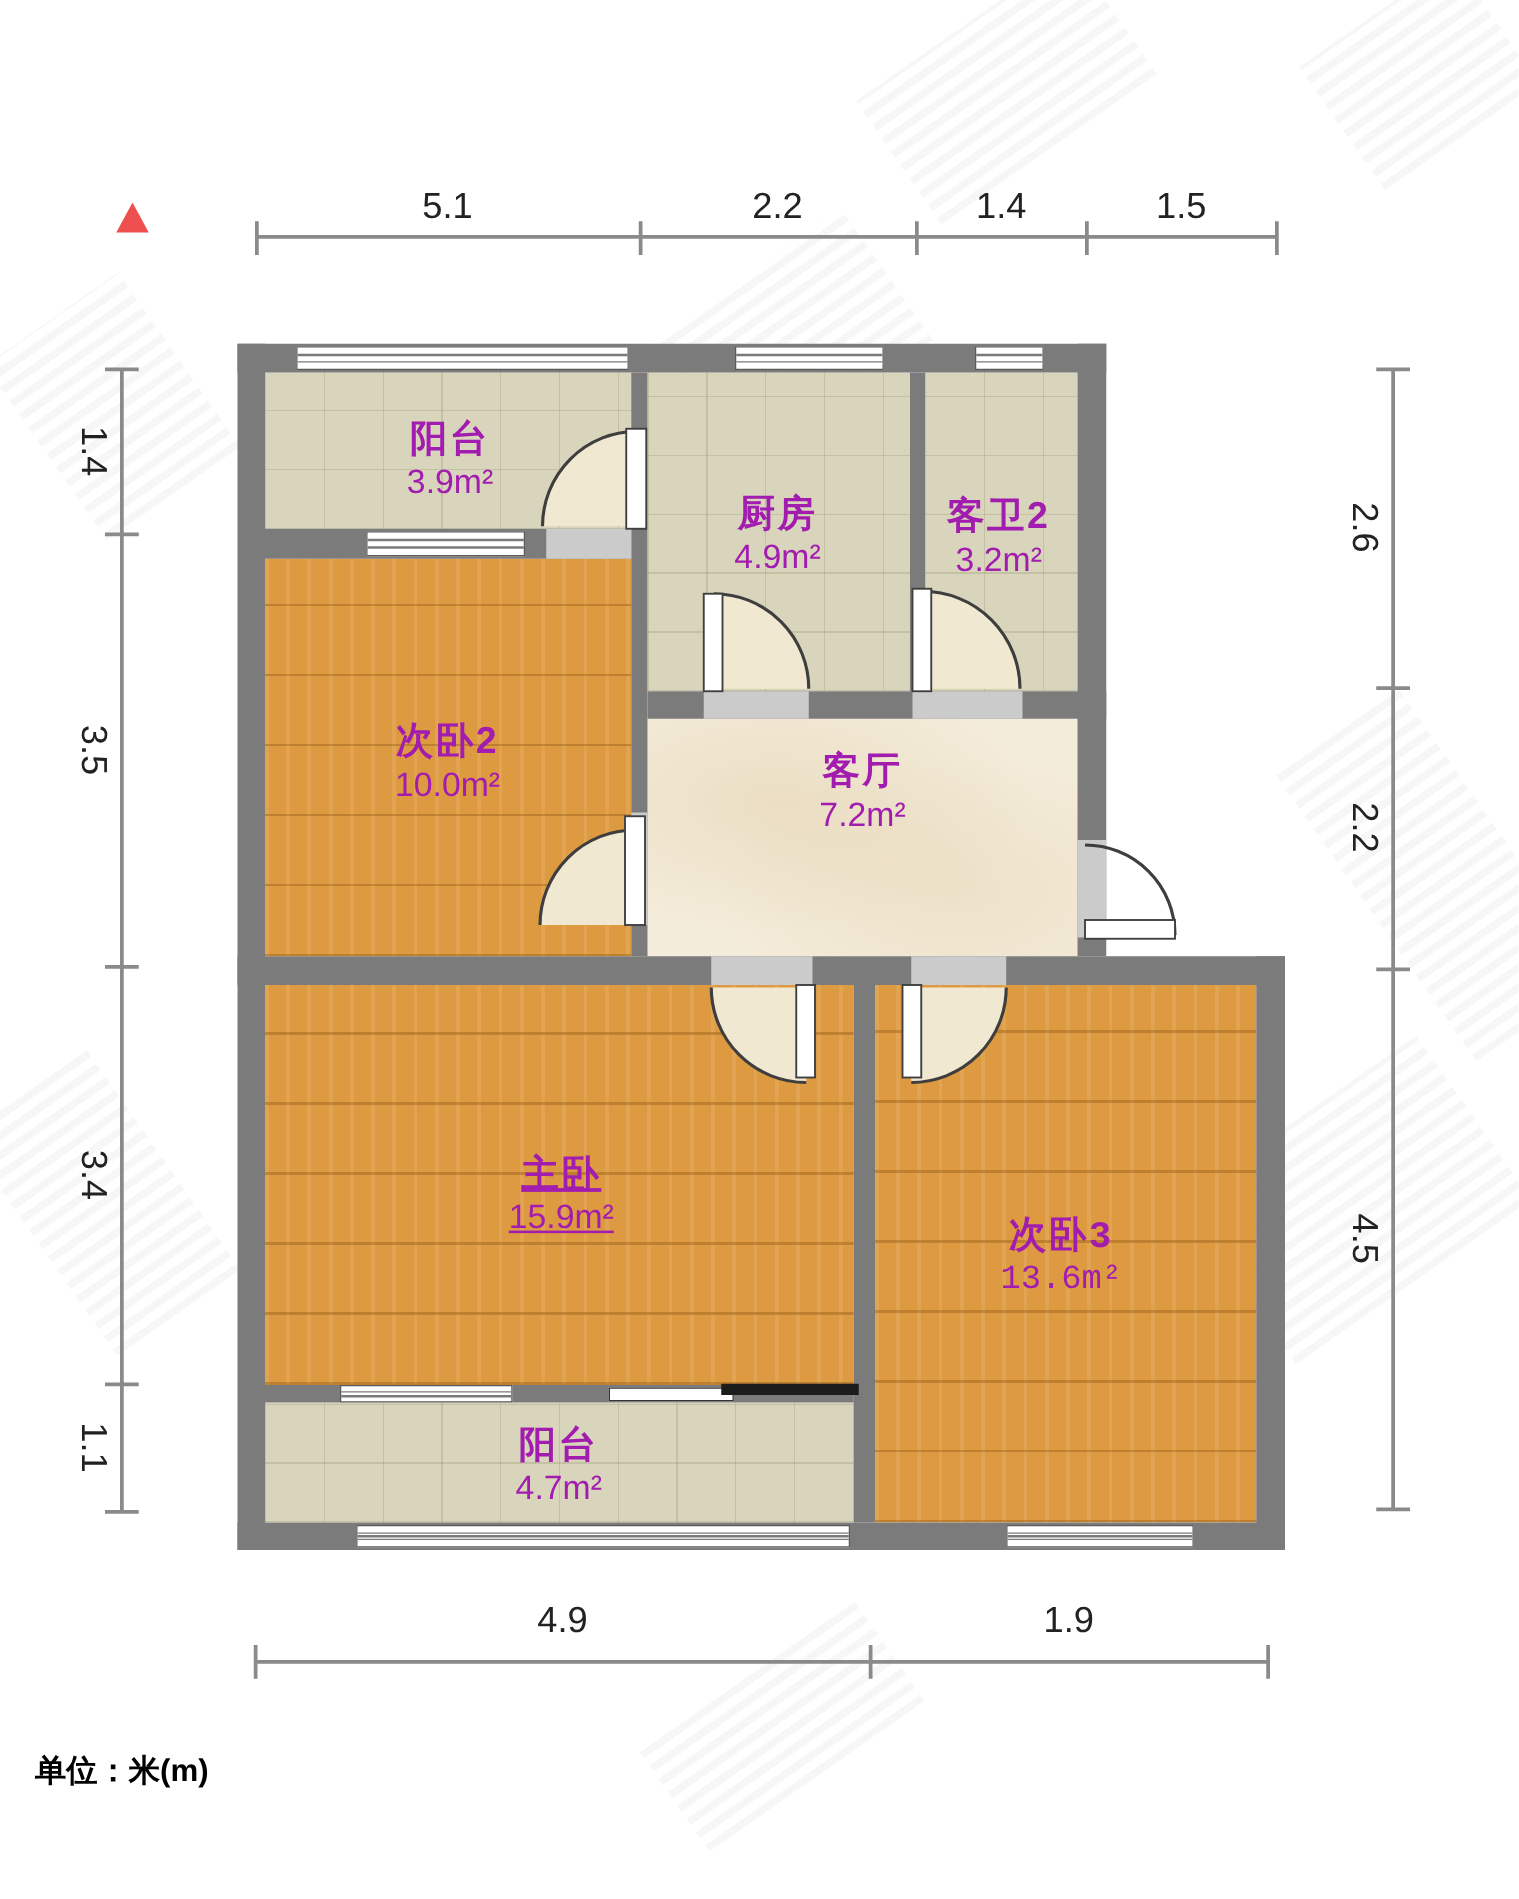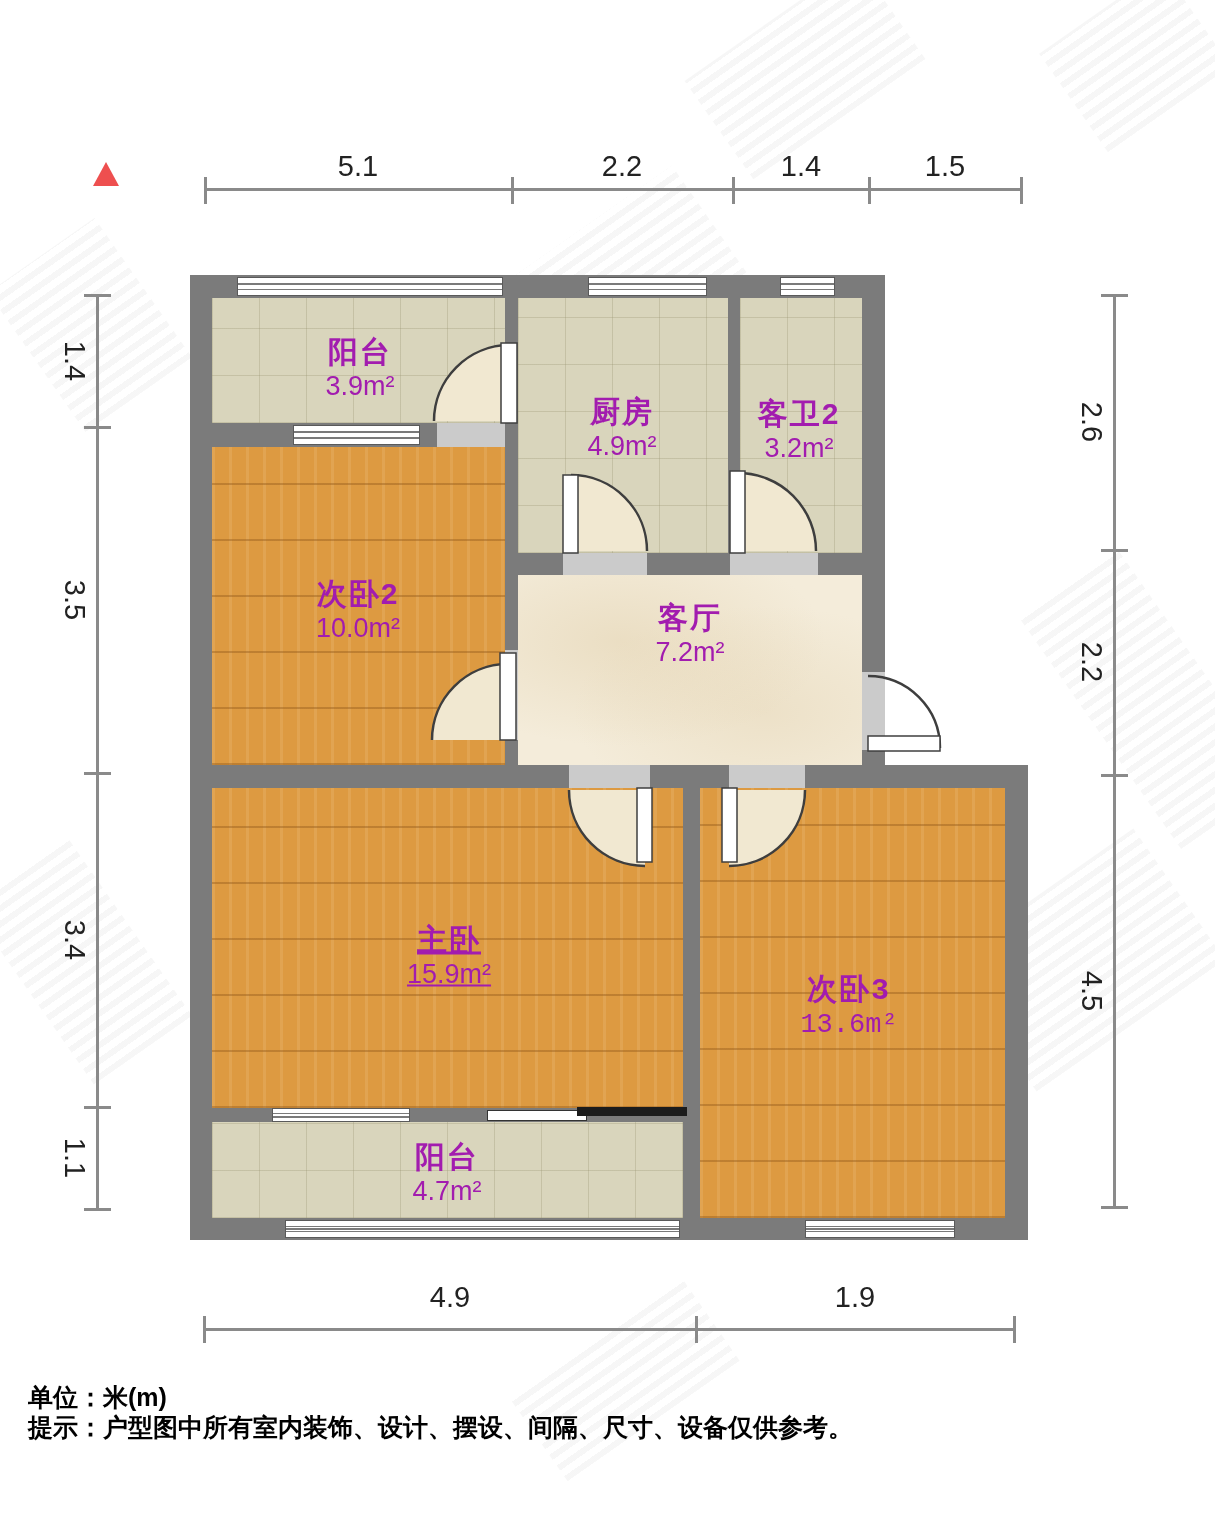--- a/index.html
+++ b/index.html
@@ -31,21 +31,21 @@
   .room-label .ar{display:block;font-size:27px;font-weight:400;letter-spacing:0;line-height:33px;}
   
   .dim-line{position:absolute;background:#8a8a8a;}
   .dim-tick{position:absolute;background:#8a8a8a;}
   .dim-label{position:absolute;transform:translate(-50%,-50%);font-size:29px;color:#222;white-space:nowrap;}
   .dim-label.rot{transform:translate(-50%,-50%) rotate(90deg);}
   
   .north{position:absolute;width:0;height:0;border-left:13px solid transparent;border-right:13px solid transparent;}
   
   .footer{position:absolute;color:#000;font-size:25px;font-weight:700;line-height:30px;}
-  .footer div{white-space:nowrap;}
+  .footer div{white-space:nowrap;margin-top:20px;}
   
   .wm{position:absolute;opacity:.05;transform:rotate(-35deg);
       background:repeating-linear-gradient(0deg,#555 0 6px,transparent 6px 13px);}
   svg{position:absolute;left:0;top:0;pointer-events:none;}
 </style>
 </head>
 <body>
 
 <div class="canvas">
 
@@ -211,16 +211,15 @@
     <div class="dim-line" style="left:204px;top:1328px;width:810px;height:3px;"></div>
     <div class="dim-tick" style="left:203px;top:1316px;width:3px;height:27px;"></div>
     <div class="dim-tick" style="left:695px;top:1316px;width:3px;height:27px;"></div>
     <div class="dim-tick" style="left:1013px;top:1316px;width:3px;height:27px;"></div>
     <div class="dim-label" style="left:450px;top:1297px;">4.9</div>
     <div class="dim-label" style="left:855px;top:1297px;">1.9</div>
   </div>
 
   <div class="footer" style="left:28px;top:1382px;width:1100px;">
     <div>单位：米(m)</div>
-    <div>提示：户型图中所有室内装饰、设计、摆设、间隔、尺寸、设备仅供参考。</div>
   </div>
 
 </div>
 
 </body></html>

